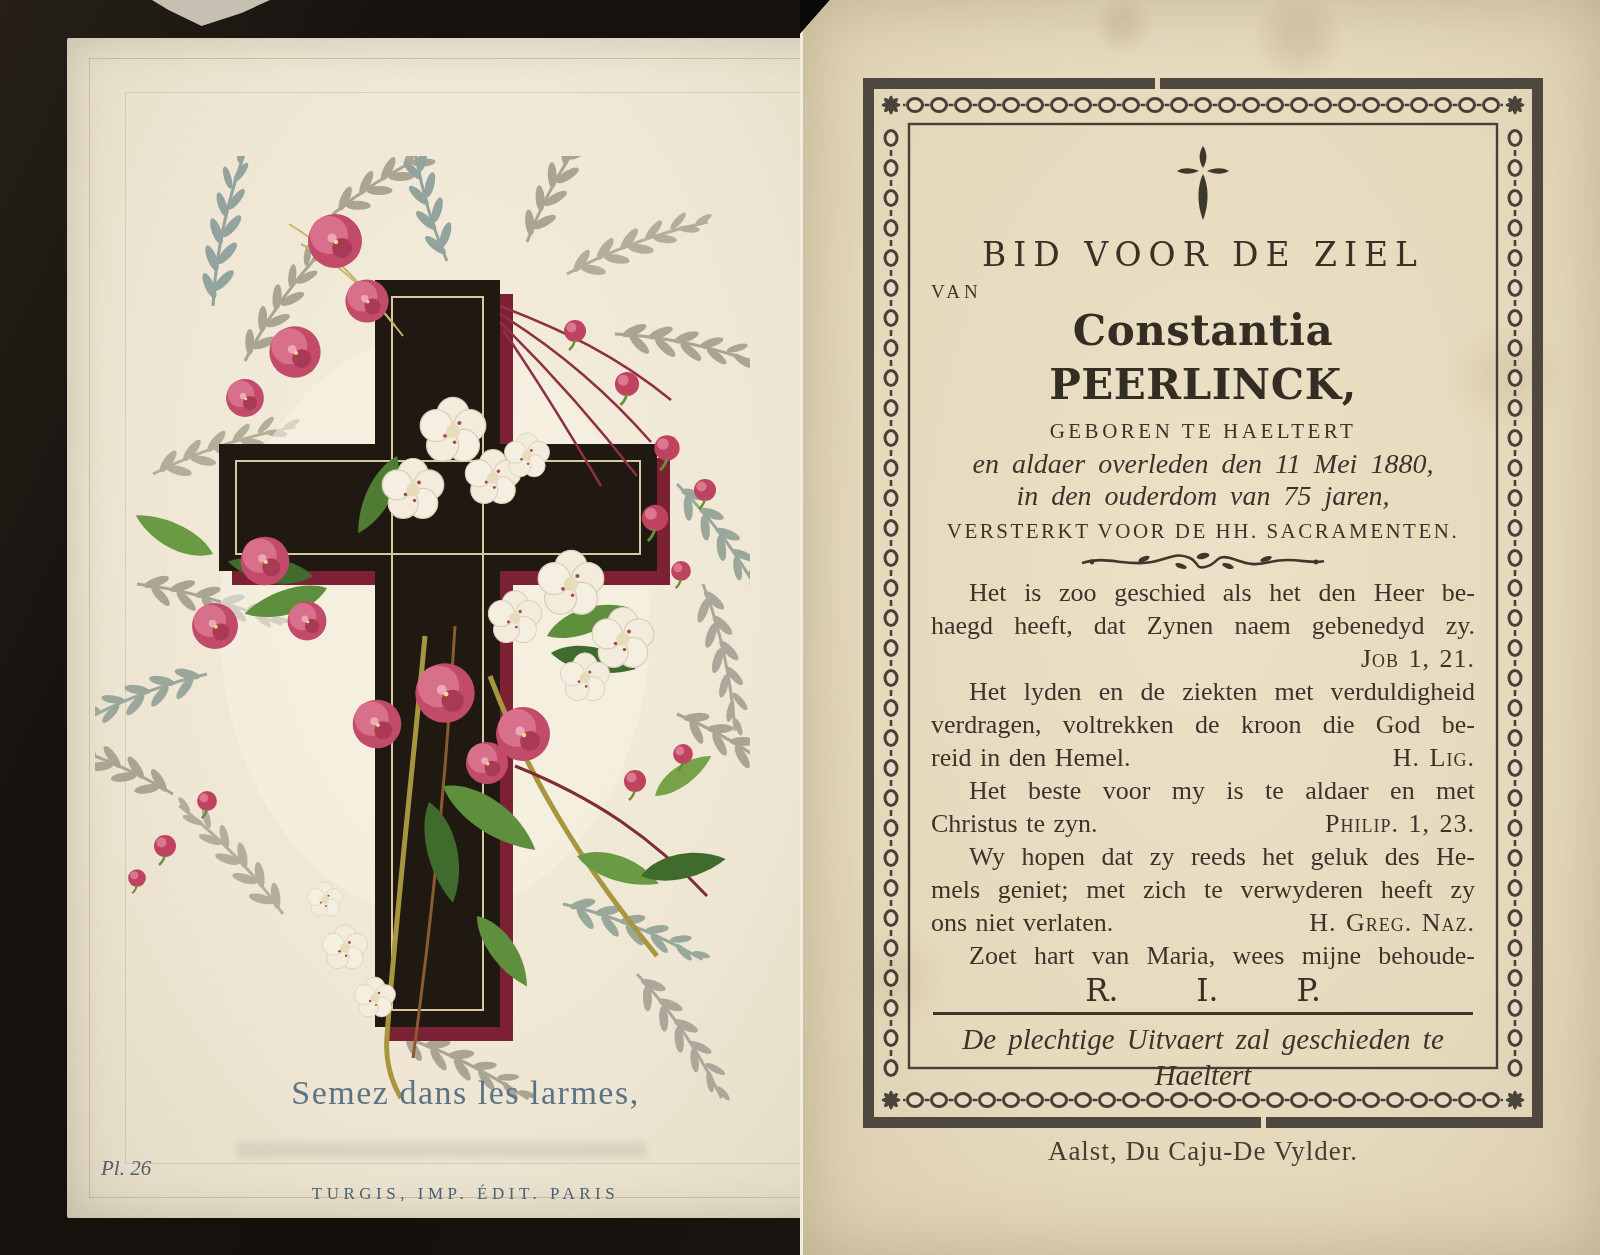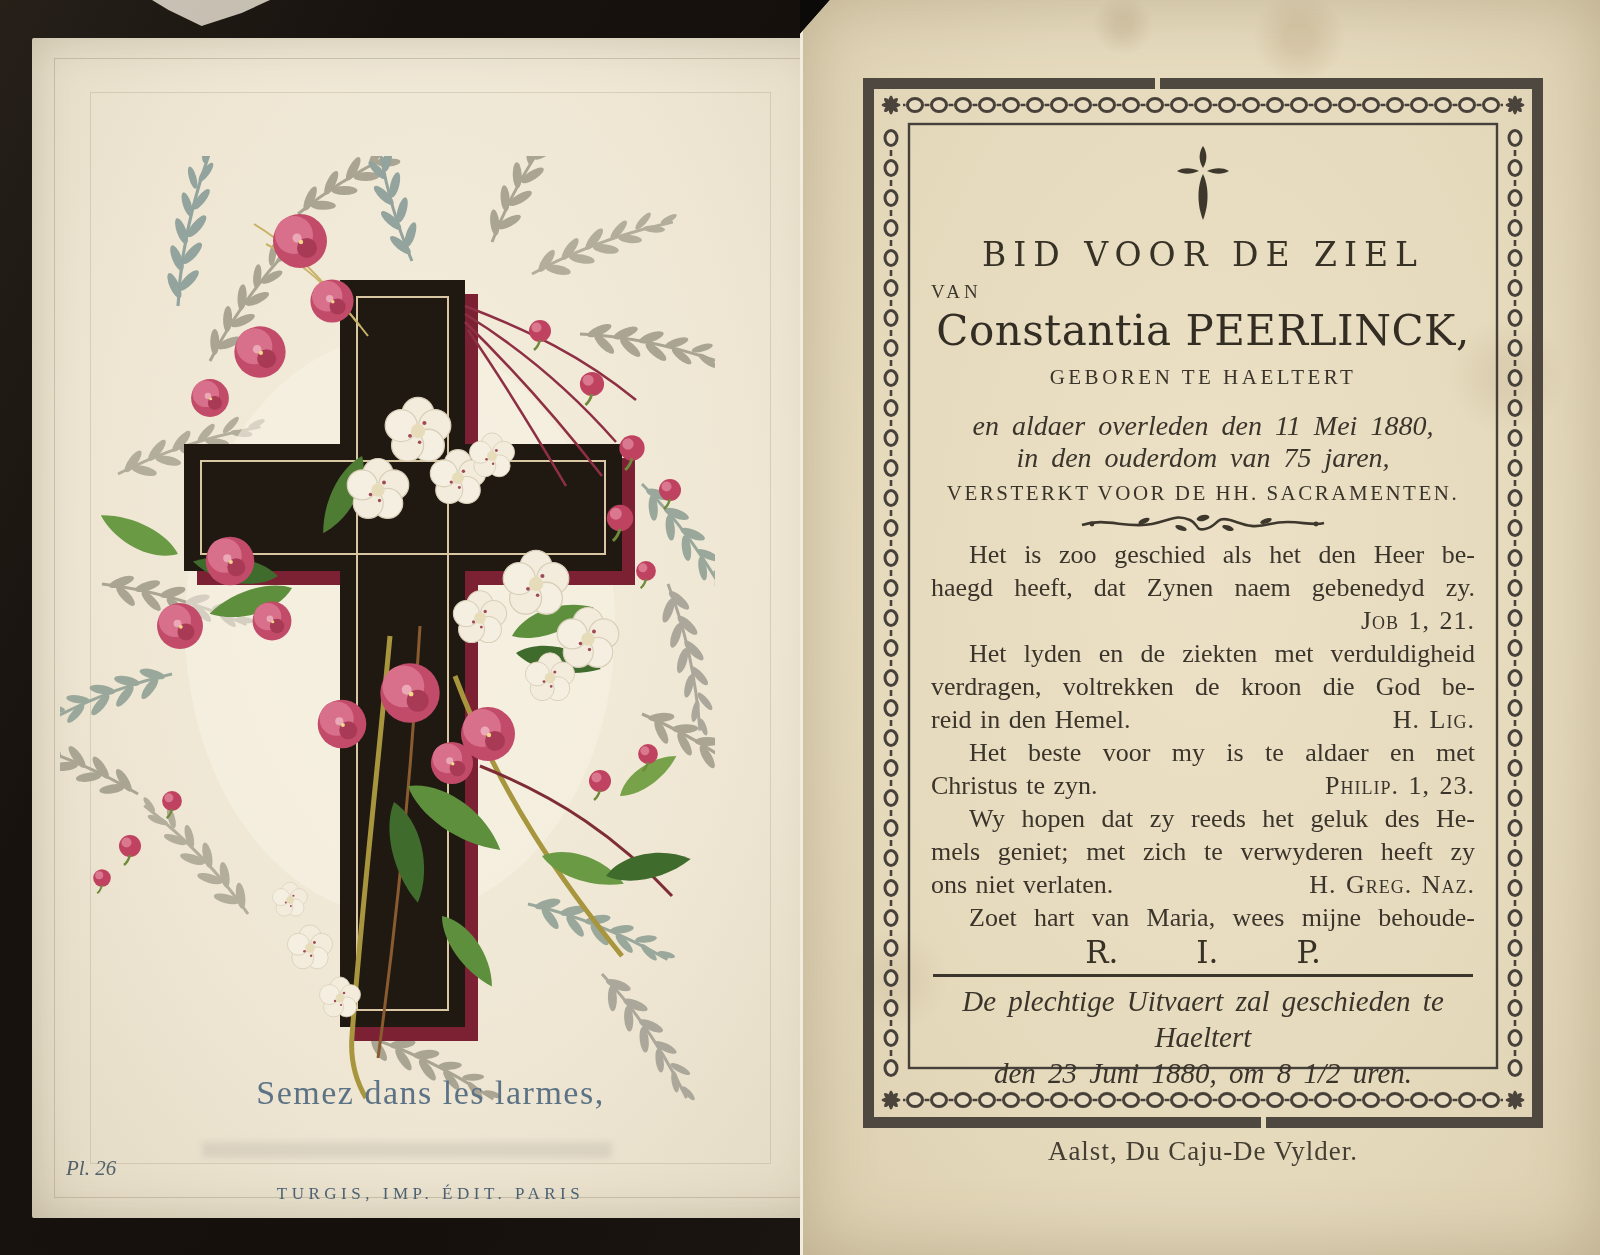--- a/index.html
+++ b/index.html
@@ -4,21 +4,21 @@
 <style>
   html,body{margin:0;padding:0;background:#0c0a08;}
   .stage{position:relative;width:1600px;height:1255px;overflow:hidden;
          font-family:"Liberation Serif", serif;}
 
   
   .left-backing{position:absolute;left:0;top:0;width:800px;height:1255px;
     background:linear-gradient(115deg,#262019 0%,#17120e 30%,#15100c 70%,#1a1510 100%);}
   .tear{position:absolute;left:152px;top:0;width:118px;height:26px;background:#d9d3c4;
     clip-path:polygon(0 0,100% 0,76% 50%,42% 100%,14% 38%);opacity:.9;}
-  .left-card{position:absolute;left:32px;top:38px;width:797px;height:1180px;
+  .left-card{position:absolute;left:67px;top:38px;width:797px;height:1180px;
     background:
       radial-gradient(ellipse at 50% 42%, #f4eedd 0%, #efe7d4 55%, #e6ddc8 88%, #ded5bf 100%);
     box-shadow:inset 0 0 46px rgba(120,108,82,.28);border-radius:2px;}
   .emboss1{position:absolute;left:22px;top:20px;right:22px;bottom:20px;
     border:1.5px solid rgba(150,140,112,.38);}
   .emboss2{position:absolute;left:58px;top:54px;right:58px;bottom:54px;
     border:1px solid rgba(150,140,112,.26);}
   .art{position:absolute;left:28px;top:118px;width:655px;height:955px;}
   .ghost-band{position:absolute;left:170px;top:1104px;width:410px;height:16px;
     background:rgba(118,116,104,.14);filter:blur(3px);}
@@ -50,27 +50,27 @@
   .innerrect{fill:none;stroke:#45403a;stroke-width:2.4;}
   .cflower{fill:#4a443c;}
 
   .rc-content{position:absolute;left:106px;top:124px;width:588px;height:804px;
     box-sizing:border-box;padding:20px 22px 16px 22px;color:#3a342b;}
   .cross-glyph{display:block;margin:0 auto;}
   .rc-title{margin-top:12px;text-align:center;font-family:"DejaVu Serif",serif;
     font-size:33px;line-height:38px;letter-spacing:7px;color:#373126;}
   .rc-van{margin-top:6px;text-align:left;font-size:19px;line-height:24px;
     letter-spacing:4px;color:#3e382d;}
-  .rc-name{text-align:center;font-family:"DejaVu Serif",serif;font-weight:normal;
+  .rc-name{text-align:center;font-family:"DejaVu Serif",serif;font-weight:bold;
     font-size:42px;line-height:54px;letter-spacing:0.5px;color:#332d24;}
   .rc-born{margin-top:6px;text-align:center;font-size:21px;line-height:26px;
     letter-spacing:3.5px;}
   .rc-it{text-align:center;font-style:italic;font-size:28px;line-height:32px;
     word-spacing:6px;}
-  .rc-it.first{margin-top:20px;}
+  .rc-it.first{margin-top:4px;}
   .rc-sacr{margin-top:6px;text-align:center;font-size:21px;line-height:26px;
     letter-spacing:2.5px;}
   .divider{display:block;margin:6px auto 0 auto;}
   .body-block{margin-top:2px;font-size:26px;line-height:33px;word-spacing:2px;}
   .bl{text-align:justify;text-align-last:justify;}
   .bl.ind{padding-left:38px;}
   .bl.cite-line{text-align:right;text-align-last:right;}
   .bl.split{display:flex;justify-content:space-between;text-align:left;text-align-last:left;}
   .sc{font-variant:small-caps;letter-spacing:1px;}
   .rip-row{display:flex;justify-content:center;gap:78px;font-size:31px;
@@ -456,19 +456,18 @@
       <div class="rip-row">
         <span>R.</span>
         <span>I.</span>
         <span>P.</span>
       </div>
 
       <div class="rule"></div>
 
       <div class="funeral">
         <div>De plechtige Uitvaert zal geschieden te Haeltert</div>
-        <div>den 23 Juni 1880, om 8 1/2 uren.</div>
       </div>
     </div>
 
     <div class="printer-line">Aalst, Du Caju-De Vylder.</div>
   </div>
 </div>
 
 </body></html>

